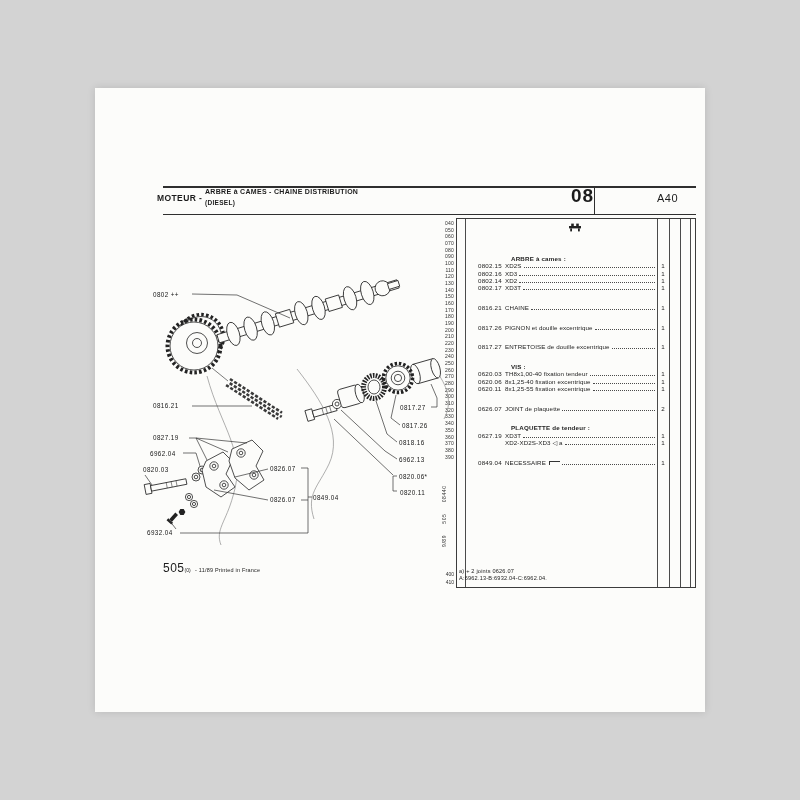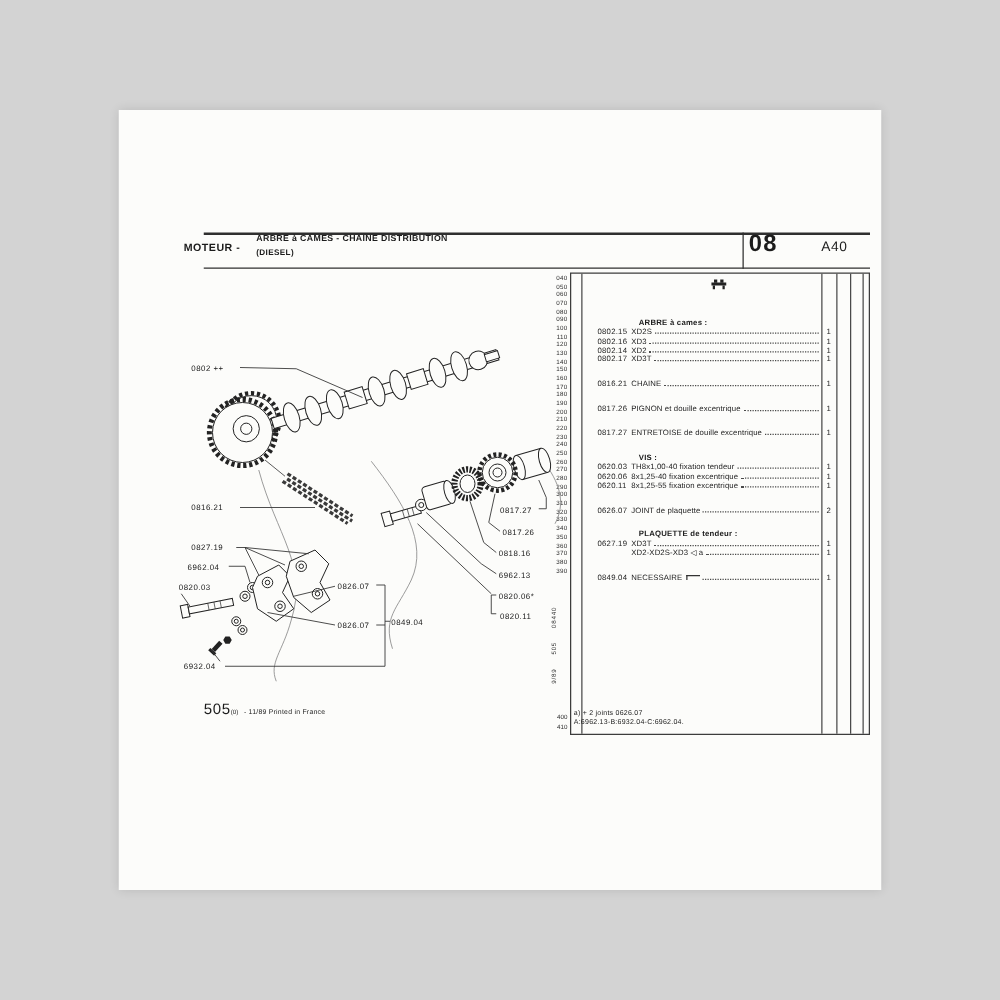--- a/index.html
+++ b/index.html
@@ -3,24 +3,24 @@
 <meta charset="utf-8">
 <style>
   html,body{margin:0;padding:0;}
   body{background:#d3d3d3;}
   .stage{position:relative;width:800px;height:800px;background:#d3d3d3;overflow:hidden;
          font-family:"Liberation Sans",sans-serif;color:#1c1c1c;}
   .page{position:absolute;left:95px;top:88px;width:610px;height:624px;background:#fcfcfa;
         box-shadow:0 0 8px rgba(0,0,0,.12);}
   .hr{position:absolute;background:#2f2f2f;}
   
-  .h-section{position:absolute;left:52px;top:105px;font-size:8.5px;font-weight:bold;letter-spacing:.4px;}
+  .h-section{position:absolute;left:62px;top:105px;font-size:8.5px;font-weight:bold;letter-spacing:.4px;}
   .h-title{position:absolute;left:110px;top:100px;font-size:7px;font-weight:bold;letter-spacing:.3px;}
   .h-sub{position:absolute;left:110px;top:111px;font-size:6.5px;font-weight:bold;letter-spacing:.3px;}
-  .h-chap{position:absolute;left:504px;top:97px;font-size:19px;font-weight:bold;letter-spacing:1px;}
+  .h-chap{position:absolute;left:476px;top:97px;font-size:19px;font-weight:bold;letter-spacing:1px;}
   .h-code{position:absolute;left:562px;top:104px;font-size:11px;letter-spacing:.5px;}
   
   .idxcol{position:absolute;left:345px;top:132px;width:14px;}
   .idxcol div{height:6.68px;line-height:6.68px;font-size:5px;text-align:right;color:#2e2e2e;letter-spacing:.2px;}
   .idxcol2{position:absolute;left:345px;top:482px;width:14px;}
   .idxcol2 div{height:8px;line-height:8px;font-size:5px;text-align:right;color:#2e2e2e;}
   .sidetext{position:absolute;left:346px;top:459px;transform:rotate(-90deg);transform-origin:0 0;
             font-size:5px;letter-spacing:.6px;white-space:nowrap;color:#2e2e2e;}
   
   .ptable{position:absolute;left:361px;top:130px;width:240px;height:370px;

